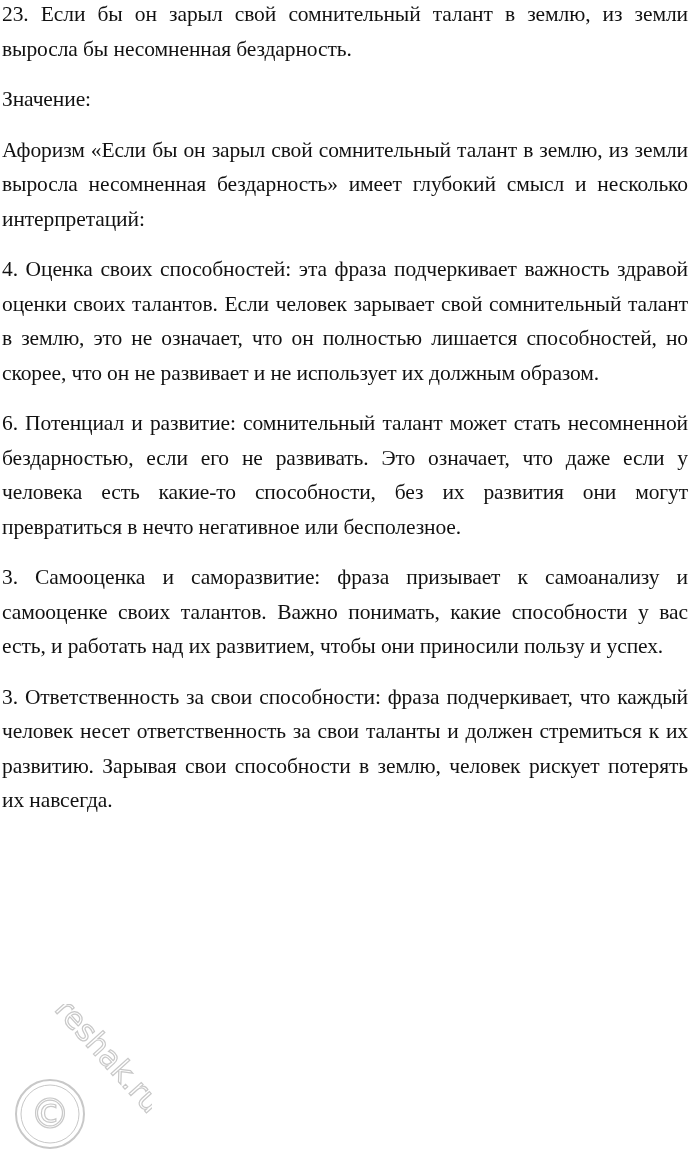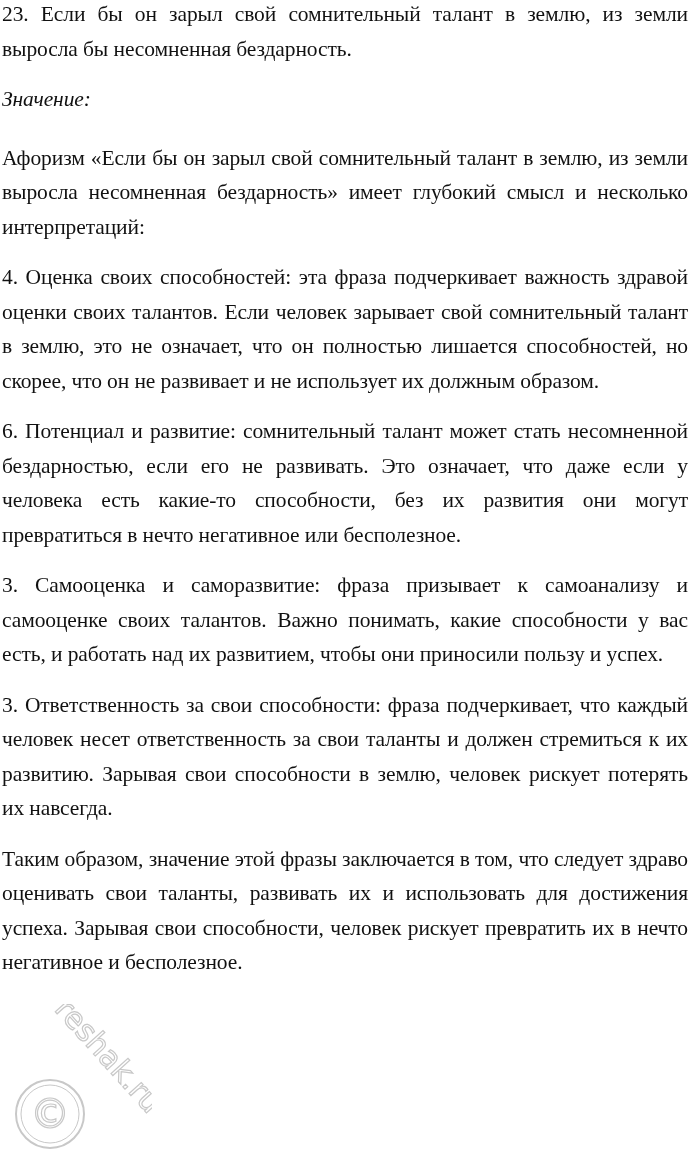--- a/index.html
+++ b/index.html
@@ -10,39 +10,38 @@
   }
   .doc { padding: 0 4px 0 2px; }
   p {
     margin: 0;
     font-size: 21.5px;
     line-height: 34.5px;
     text-align: justify;
     letter-spacing: -0.1px;
   }
   .title { margin-top: -3px; margin-bottom: 16px; }
-  .label { font-style: italic; margin-bottom: 24px; }
+  .label { margin-bottom: 16px; }
   .para { margin-bottom: 16px; }
   .watermark {
     position: absolute; left: 2px; top: 1004px; width: 150px; height: 150px;
     pointer-events: none;
   }
 </style>
 </head>
 <body>
 
 <div class="doc">
   <p class="title">23. Если бы он зарыл свой сомнительный талант в землю, из земли выросла бы несомненная бездарность.</p>
   <p class="label">Значение:</p>
   <p class="para">Афоризм «Если бы он зарыл свой сомнительный талант в землю, из земли выросла несомненная бездарность» имеет глубокий смысл и несколько интерпретаций:</p>
   <p class="para">4. Оценка своих способностей: эта фраза подчеркивает важность здравой оценки своих талантов. Если человек зарывает свой сомнительный талант в землю, это не означает, что он полностью лишается способностей, но скорее, что он не развивает и не использует их должным образом.</p>
   <p class="para">6. Потенциал и развитие: сомнительный талант может стать несомненной бездарностью, если его не развивать. Это означает, что даже если у человека есть какие-то способности, без их развития они могут превратиться в нечто негативное или бесполезное.</p>
   <p class="para">3. Самооценка и саморазвитие: фраза призывает к самоанализу и самооценке своих талантов. Важно понимать, какие способности у вас есть, и работать над их развитием, чтобы они приносили пользу и успех.</p>
   <p class="para">3. Ответственность за свои способности: фраза подчеркивает, что каждый человек несет ответственность за свои таланты и должен стремиться к их развитию. Зарывая свои способности в землю, человек рискует потерять их навсегда.</p>
-  <p class="para">Таким образом, значение этой фразы заключается в том, что следует здраво оценивать свои таланты, развивать их и использовать для достижения успеха. Зарывая свои способности, человек рискует превратить их в нечто негативное и бесполезное.</p>
 </div>
 
 <div class="watermark">
   <svg width="150" height="150" viewBox="0 0 150 150">
     <circle cx="48" cy="110" r="34" fill="none" stroke="#c8c8c8" stroke-width="2"></circle>
     <circle cx="48" cy="110" r="29" fill="none" stroke="#c8c8c8" stroke-width="1"></circle>
     <text x="48" y="124" text-anchor="middle" font-family="'DejaVu Sans', sans-serif" font-size="40" fill="none" stroke="#c8c8c8" stroke-width="1.2">©</text>
     <text x="14" y="30" font-family="'DejaVu Sans', sans-serif" font-size="30" fill="none" stroke="#c8c8c8" stroke-width="1.2" transform="rotate(48 60 60)">reshak.ru</text>
   </svg>
 </div>

